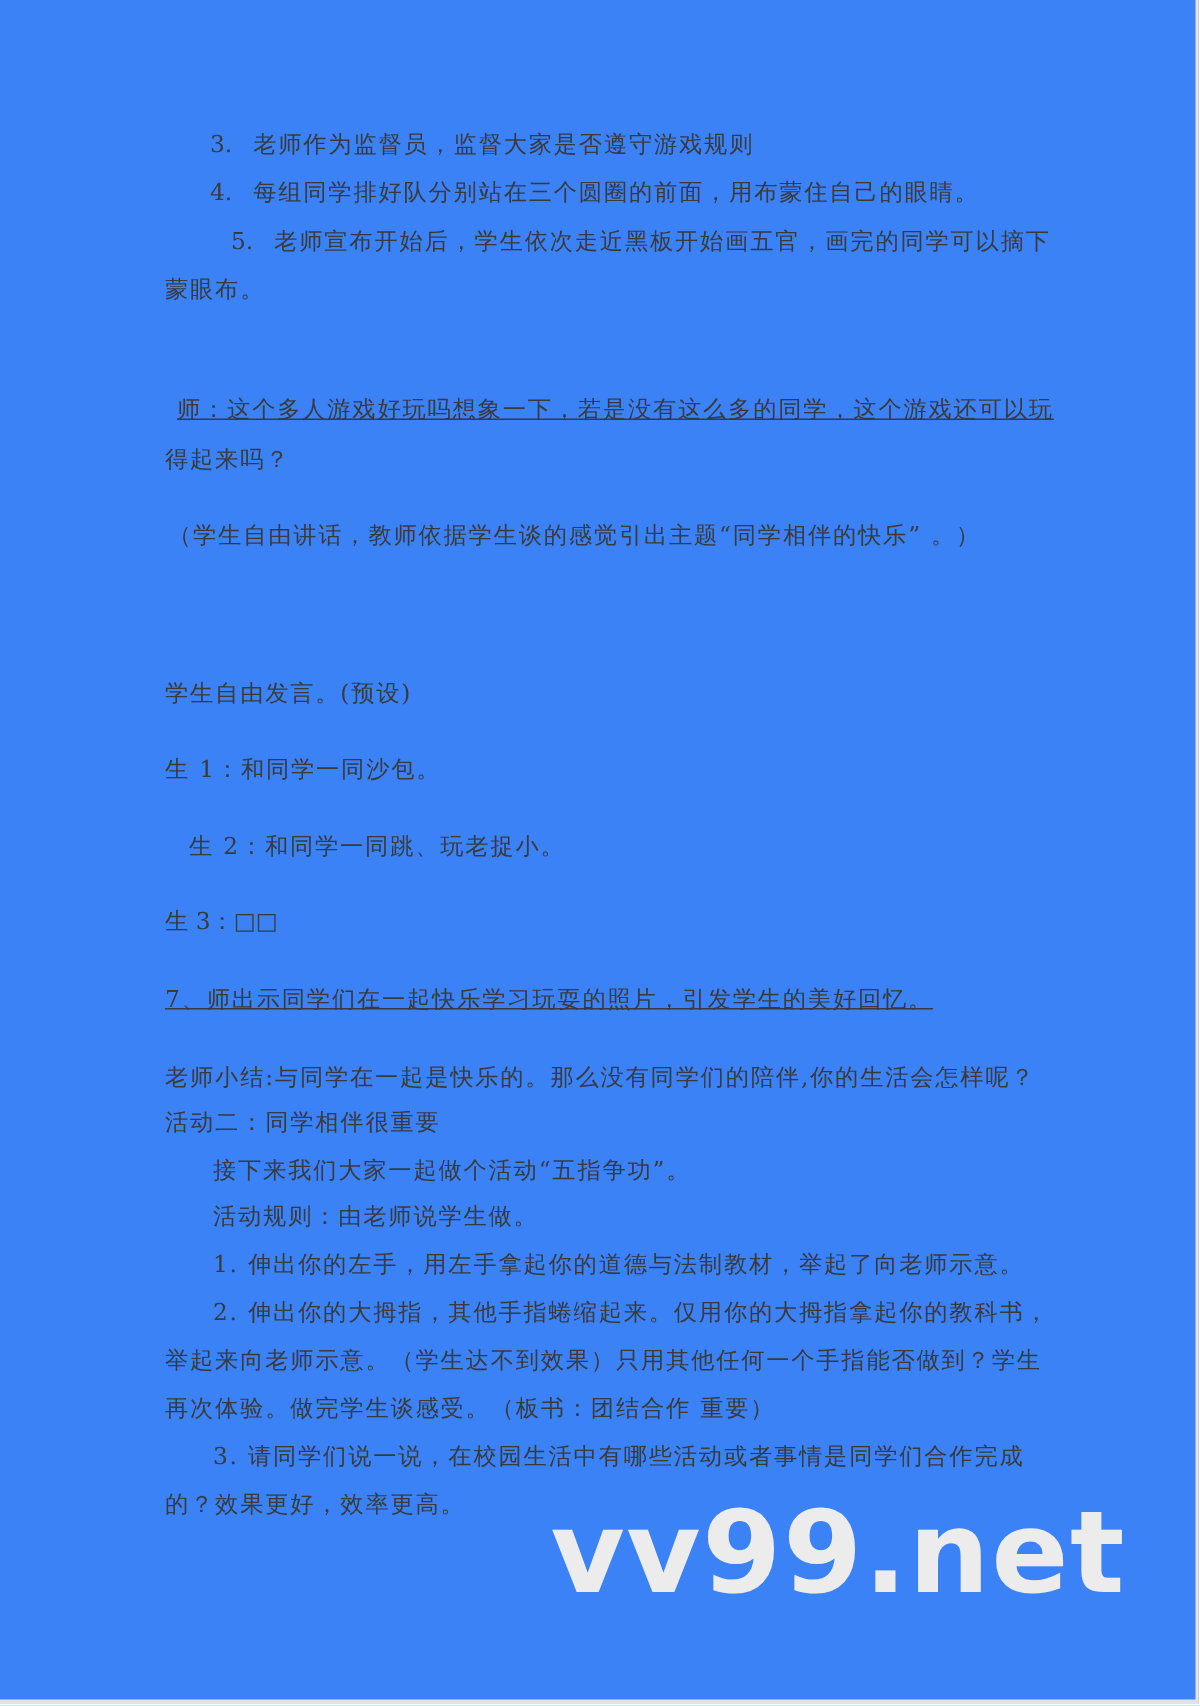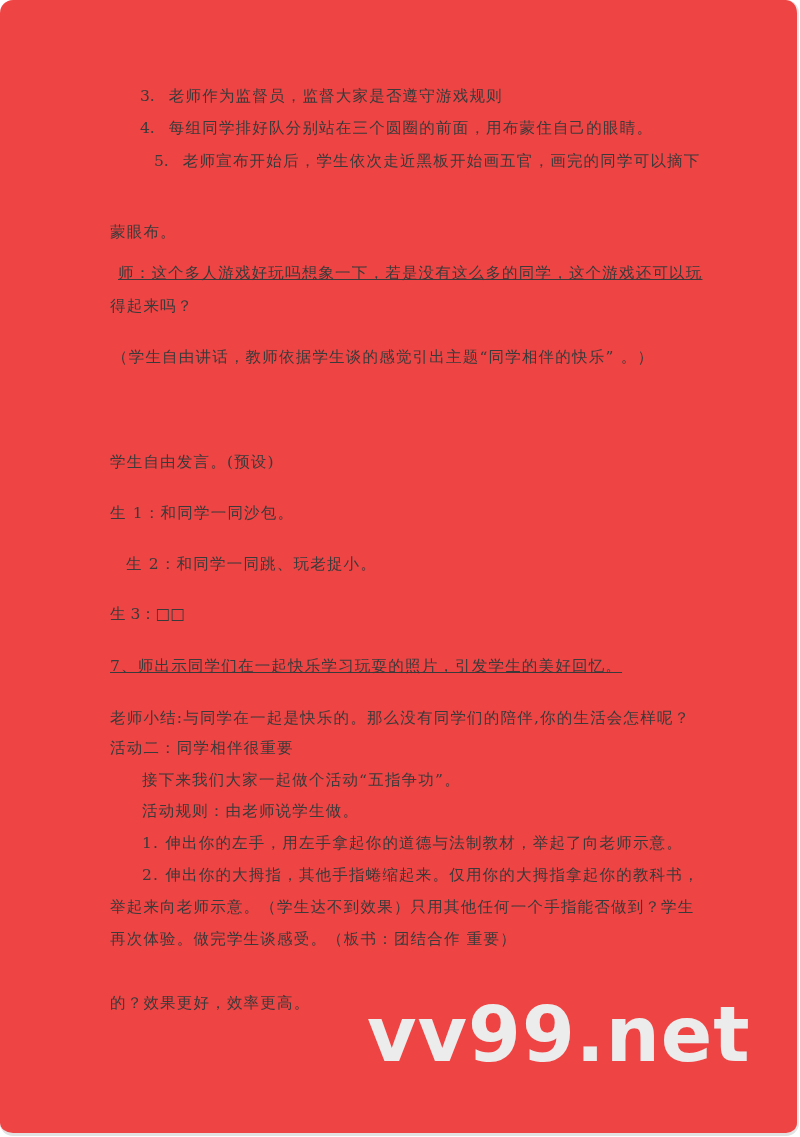--- a/index.html
+++ b/index.html
@@ -14,24 +14,23 @@
       overflow: hidden;
       font-family: "DejaVu Serif", "Liberation Serif", serif;
       color: #3a3a3a;
     }
     .page {
       position: absolute;
       left: 0;
       top: 0;
       width: 797px;
       height: 1133px;
-      background: #ef4444;
+      background: #3b82f6;
       border-right: 2px solid #e4e4e4;
       border-bottom: 3px solid #e2e2e2;
-      border-radius: 13px;
     }
     .line {
       position: absolute;
       font-size: 15.5px;
       line-height: 20px;
       white-space: nowrap;
       letter-spacing: 1.2px;
     }
     .num {
       display: inline-block;
@@ -62,21 +61,21 @@
     <span class="num">3.</span><span>老师作为监督员，监督大家是否遵守游戏规则</span>
   </div>
 
   <div class="line" style="left:140px; top:118px;">
     <span class="num">4.</span><span>每组同学排好队分别站在三个圆圈的前面，用布蒙住自己的眼睛。</span>
   </div>
 
   <div class="line" style="left:154px; top:151px;">
     <span class="num">5.</span><span>老师宣布开始后，学生依次走近黑板开始画五官，画完的同学可以摘下</span>
   </div>
-  <div class="line" style="left:110px; top:183px;margin-top:39px;">蒙眼布。</div>
+  <div class="line" style="left:110px; top:183px;">蒙眼布。</div>
 
 
   <div class="line" style="left:118px; top:263px;text-decoration:underline;">师：这个多人游戏好玩吗想象一下，若是没有这么多的同学，这个游戏还可以玩</div>
   <div class="line" style="left:110px; top:296px;">得起来吗？</div>
 
   <div class="line" style="left:112px; top:347px;">（学生自由讲话，教师依据学生谈的感觉引出主题“同学相伴的快乐” 。）</div>
 
 
   <div class="line" style="left:110px; top:452px;">学生自由发言。(预设)</div>
 
@@ -95,16 +94,17 @@
   <div class="line" style="left:142px; top:770px;">接下来我们大家一起做个活动“五指争功”。</div>
 
   <div class="line" style="left:142px; top:801px;">活动规则：由老师说学生做。</div>
 
   <div class="line" style="left:142px; top:833px;">1. 伸出你的左手，用左手拿起你的道德与法制教材，举起了向老师示意。</div>
 
   <div class="line" style="left:142px; top:865px;">2. 伸出你的大拇指，其他手指蜷缩起来。仅用你的大拇指拿起你的教科书，</div>
   <div class="line" style="left:110px; top:897px;">举起来向老师示意。（学生达不到效果）只用其他任何一个手指能否做到？学生</div>
   <div class="line" style="left:110px; top:929px;">再次体验。做完学生谈感受。（板书：团结合作  重要）</div>
 
+  <div class="line" style="left:142px; top:961px;">3. 请同学们说一说，在校园生活中有哪些活动或者事情是同学们合作完成</div>
   <div class="line" style="left:110px; top:993px;">的？效果更好，效率更高。</div>
 
   <div class="watermark">vv99.net</div>
 </div>
 
 </body></html>

